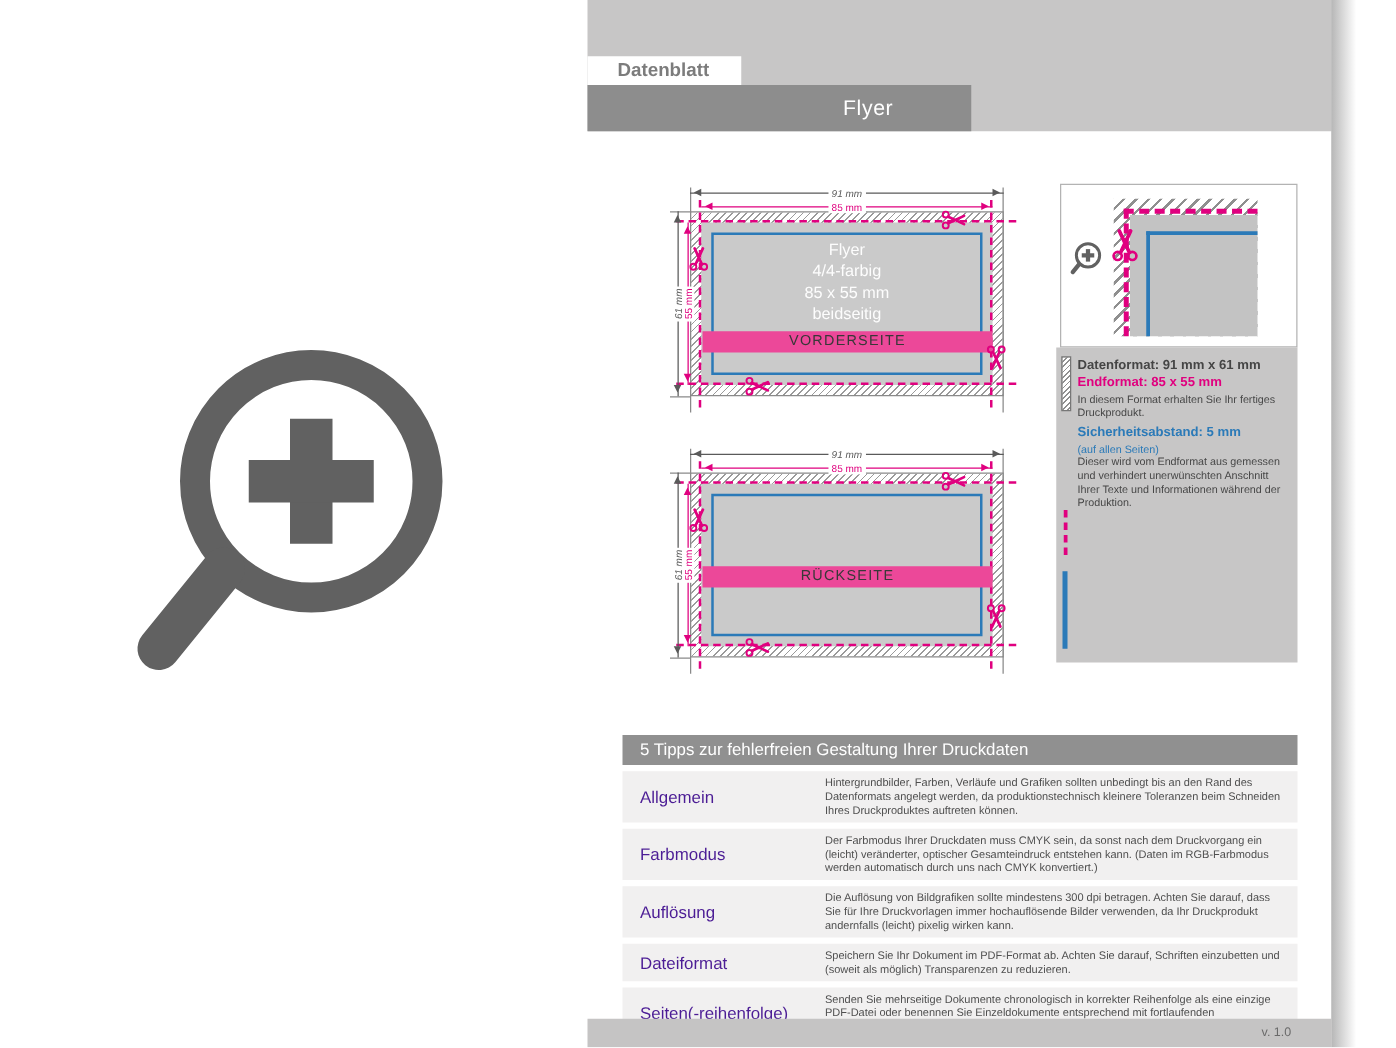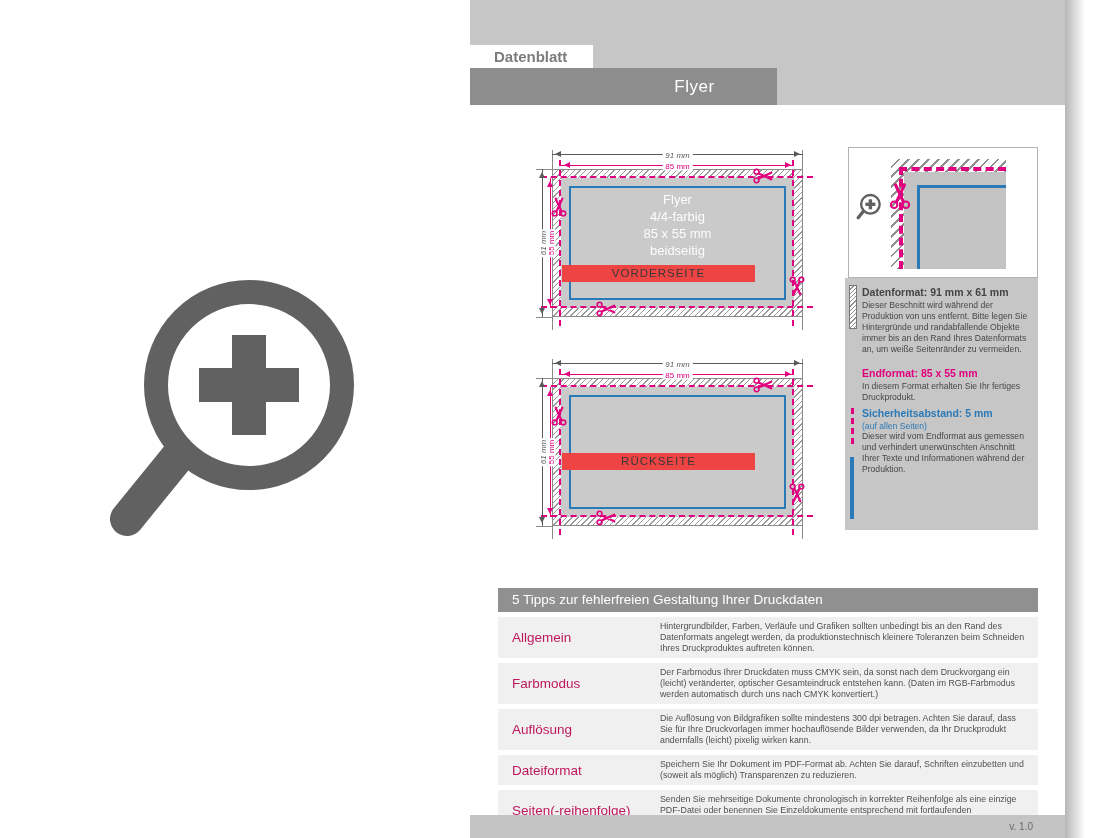--- a/index.html
+++ b/index.html
@@ -40,21 +40,21 @@
   .trim-h{position:absolute;height:0;border-top:2px dashed var(--magenta);z-index:3;}
   .trim-v{position:absolute;width:0;border-left:2px dashed var(--magenta);z-index:3;}
   .diagram .trim-top{left:5px;top:30px;width:272px;}
   .diagram .trim-bottom{left:5px;top:160px;width:272px;}
   .diagram .trim-left{left:23px;top:14px;height:166px;}
   .diagram .trim-right{left:256px;top:14px;height:166px;}
   .diagram .safe{position:absolute;left:33px;top:40px;width:217px;height:114px;
     border:2px solid var(--blue);z-index:4;}
   .diagram .content{position:absolute;left:33px;top:45px;width:217px;text-align:center;
     color:#fdfdfd;font-size:13px;line-height:17px;z-index:5;}
-  .diagram .band{position:absolute;left:26px;width:193px;height:17px;background:#ef4444;
+  .diagram .band{position:absolute;left:26px;width:232px;height:17px;background:#ec4899;
     text-align:center;color:#383838;font-size:11.5px;line-height:17px;letter-spacing:1px;z-index:6;}
   .ext-v{position:absolute;width:0;border-left:1px solid #8a8a8a;z-index:1;}
   .ext-h{position:absolute;height:0;border-top:1px solid #8a8a8a;z-index:1;}
 
   .dimh{position:absolute;height:0;border-top:1px solid currentColor;z-index:7;}
   .dimh::before{content:"";position:absolute;left:0;top:-4px;border:3.5px solid transparent;border-right:6px solid currentColor;}
   .dimh::after{content:"";position:absolute;right:0;top:-4px;border:3.5px solid transparent;border-left:6px solid currentColor;}
   .dimv{position:absolute;width:0;border-left:1px solid currentColor;z-index:7;}
   .dimv::before{content:"";position:absolute;top:0;left:-4px;border:3.5px solid transparent;border-bottom:6px solid currentColor;}
   .dimv::after{content:"";position:absolute;bottom:0;left:-4px;border:3.5px solid transparent;border-top:6px solid currentColor;}
@@ -93,21 +93,21 @@
   .icon-hatch{position:absolute;left:4px;top:7px;width:8px;height:44px;border:1px solid #777;
     background:repeating-linear-gradient(135deg,#ffffff 0 2px,#8f8f8f 2px 3px);}
   .icon-dash{position:absolute;left:6px;top:130px;height:36px;width:0;border-left:3px dashed var(--magenta);}
   .icon-blue{position:absolute;left:5px;top:179px;height:62px;width:4px;background:var(--blue);}
 
   
   .tips{position:absolute;left:498px;top:588px;width:540px;}
   .tips-header{height:24px;background:#909090;color:#ffffff;font-size:13.5px;line-height:24px;padding-left:14px;}
   .tip-row{display:flex;background:#f1f0f0;margin-top:5px;}
   .tip-label{width:162px;flex:0 0 162px;display:flex;align-items:center;padding-left:14px;
-    color:#be185d;font-size:13.5px;}
+    color:#4c1d95;font-size:13.5px;}
   .tip-text{flex:1;padding:4px 10px 4px 0;color:#4f4f4f;font-size:8.8px;line-height:11px;display:flex;align-items:center;}
   .r1{min-height:40px;} .r2{min-height:38px;} .r3{min-height:40px;} .r4{min-height:27px;} .r5{min-height:28px;}
 </style>
 </head>
 <body>
 
 <svg width="0" height="0" style="position:absolute">
   <defs>
     <g id="sc-def">
       <circle cx="5" cy="7.3" r="2.6" stroke-width="1.7"></circle>
@@ -236,21 +236,20 @@
           <use href="#sc-def"></use>
         </svg>
     </div>
   </div>
 
   <div class="info-panel">
     <div class="icon-hatch"></div>
     <div class="icon-dash"></div>
     <div class="icon-blue"></div>
     <h3 class="h-datenformat">Datenformat: 91 mm x 61 mm</h3>
-    <p style="margin-bottom:12px;">Dieser Beschnitt wird während der Produktion von uns entfernt. Bitte legen Sie Hintergründe und randabfallende Objekte immer bis an den Rand Ihres Datenformats an, um weiße Seitenränder zu vermeiden.</p>
     <h3 class="h-endformat">Endformat: 85 x 55 mm</h3>
     <p style="margin-bottom:4px;">In diesem Format erhalten Sie Ihr fertiges Druckprodukt.</p>
     <h3 class="h-sicherheit">Sicherheitsabstand: 5 mm</h3>
     <div class="sub-sicherheit">(auf allen Seiten)</div>
     <p>Dieser wird vom Endformat aus gemessen und verhindert unerwünschten Anschnitt Ihrer Texte und Informationen während der Produktion.</p>
   </div>
 
   <div class="tips">
     <div class="tips-header">5 Tipps zur fehlerfreien Gestaltung Ihrer Druckdaten</div>
     <div class="tip-row r1">

